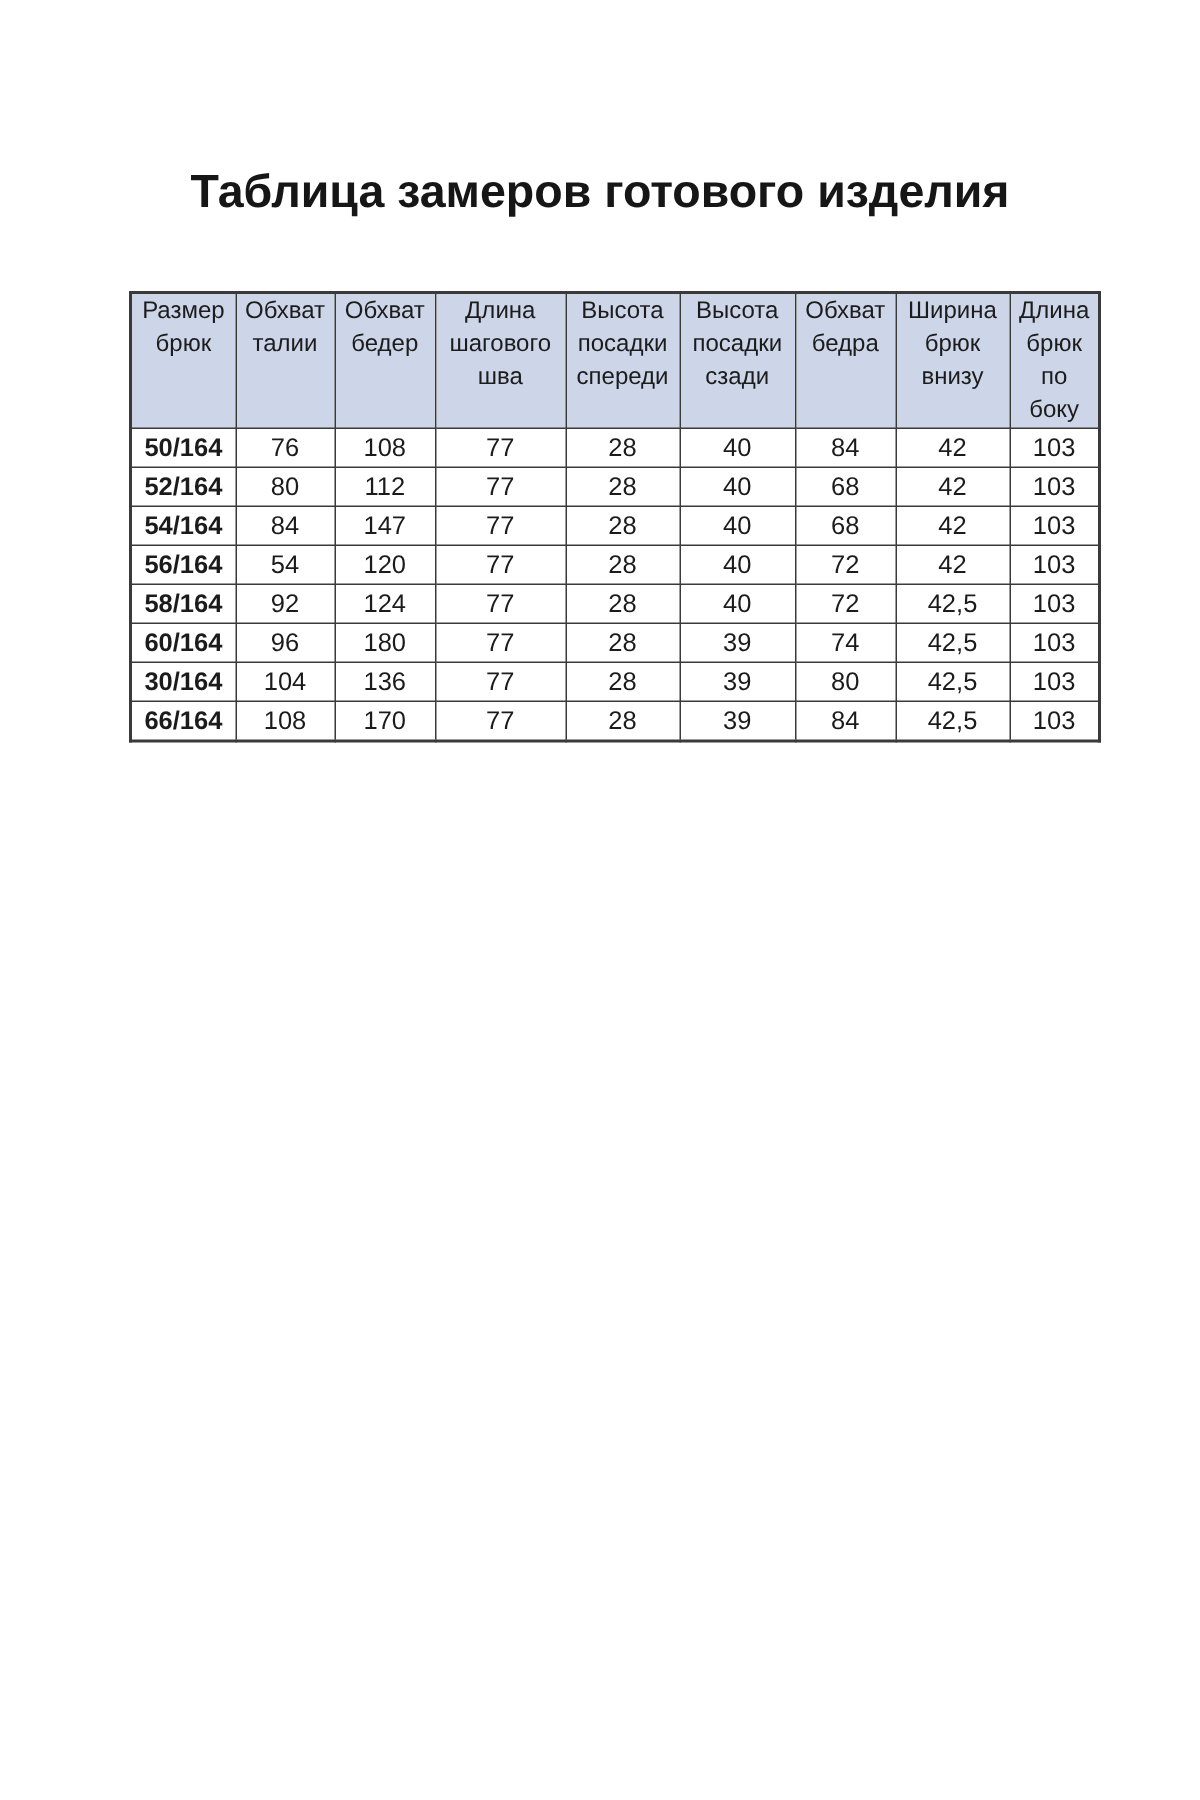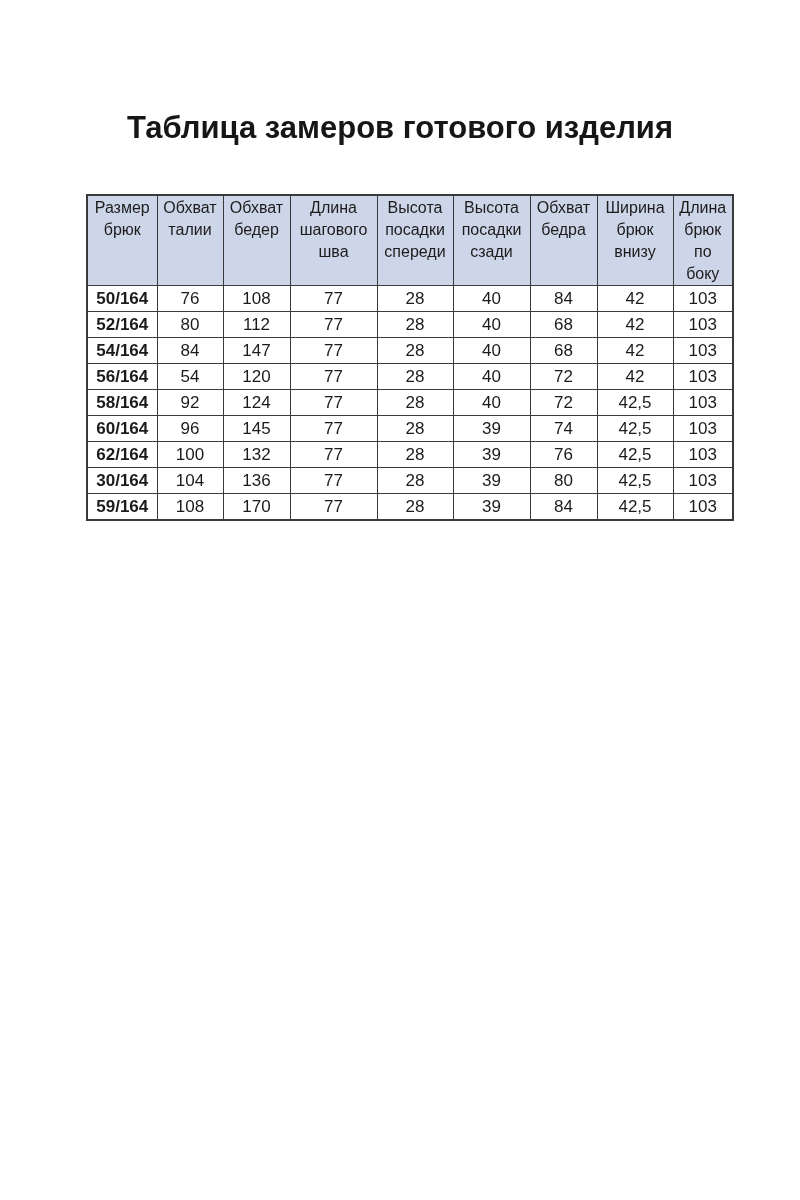--- a/index.html
+++ b/index.html
@@ -170,52 +170,41 @@
           <td>77</td>
           <td>28</td>
           <td>40</td>
           <td>72</td>
           <td>42,5</td>
           <td>103</td>
         </tr>
         <tr>
           <td class="size-cell">60/164</td>
           <td>96</td>
-          <td>145</td>
+          <td>180</td>
           <td>77</td>
           <td>28</td>
           <td>39</td>
           <td>74</td>
-          <td>42,5</td>
-          <td>103</td>
-        </tr>
-        <tr>
-          <td class="size-cell">62/164</td>
-          <td>100</td>
-          <td>132</td>
-          <td>77</td>
-          <td>28</td>
-          <td>39</td>
-          <td>76</td>
           <td>42,5</td>
           <td>103</td>
         </tr>
         <tr>
           <td class="size-cell">30/164</td>
           <td>104</td>
           <td>136</td>
           <td>77</td>
           <td>28</td>
           <td>39</td>
           <td>80</td>
           <td>42,5</td>
           <td>103</td>
         </tr>
         <tr>
-          <td class="size-cell">59/164</td>
+          <td class="size-cell">66/164</td>
           <td>108</td>
           <td>170</td>
           <td>77</td>
           <td>28</td>
           <td>39</td>
           <td>84</td>
           <td>42,5</td>
           <td>103</td>
         </tr>
       </tbody>

